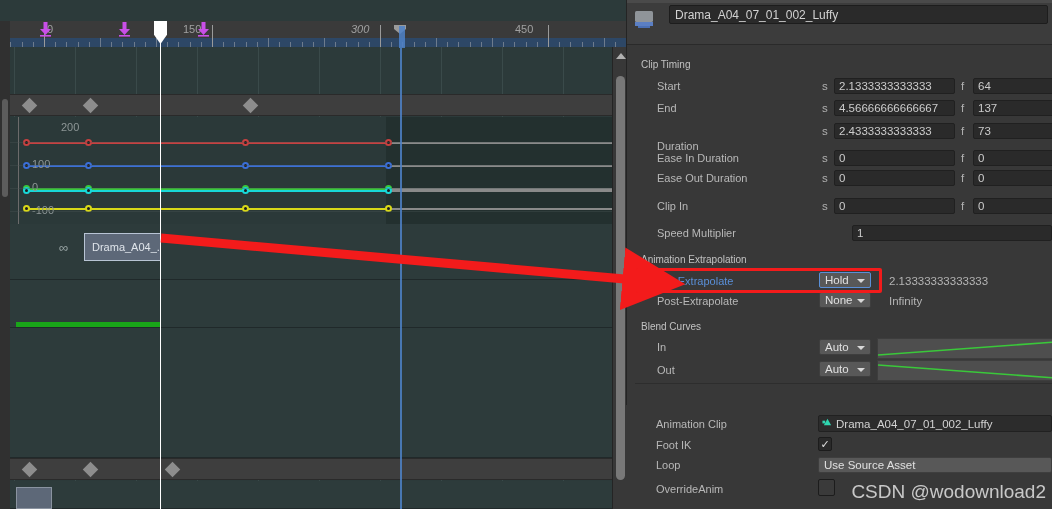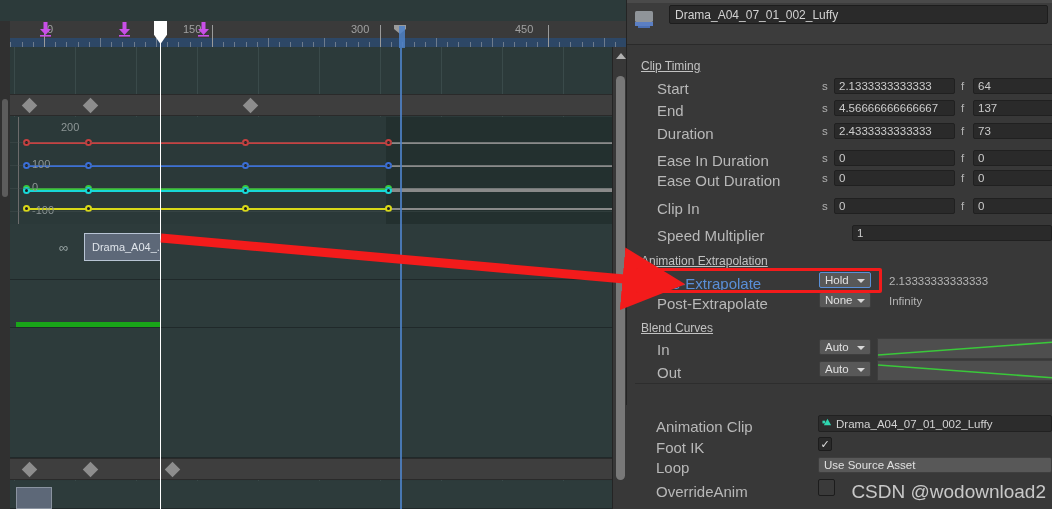--- a/index.html
+++ b/index.html
@@ -160,22 +160,22 @@
     background: #3c3c3c; border-bottom: 1px solid #2a2a2a;
   }
   .insp-tabstub { position:absolute; left:0; top:0; width:426px; height:3px; background:#4a4a4a;}
   .asset-ico { position: absolute; left: 7px; top: 9px; width: 26px; height: 22px; }
   .name-field {
     position: absolute; left: 42px; top: 5px; width: 379px; height: 19px;
     background: #2a2a2a; border: 1px solid #1d1d1d; border-radius: 2px;
     color: #d2d2d2; font-size: 12px; display: flex; align-items: center; padding-left: 5px;
   }
 
-  .sec-title { position: absolute; color: #c2c2c2; font-size: 12px; text-decoration: underline; }
-  .row-label { position: absolute; color: #b8b8b8; font-size: 15px; }
+  .sec-title { position: absolute; color: #c2c2c2; font-size: 10px; }
+  .row-label { position: absolute; color: #b8b8b8; font-size: 11px; }
   .unit { position: absolute; color: #b0b0b0; font-size: 11.5px; }
   .num-field {
     position: absolute; height: 16px;
     background: #2a2a2a; border: 1px solid #202020; border-radius: 2px;
     color: #cccccc; font-size: 11.5px;
     display: flex; align-items: center; padding-left: 4px;
     overflow: hidden; white-space: nowrap;
   }
   .dd-field {
     position: absolute; height: 16px;
@@ -302,21 +302,21 @@
           <div class="tick minor" style="left: 559.2px; bottom: 0px; height: 5px; top: auto;"></div>
           <div class="tick minor" style="left: 570.4px; bottom: 0px; height: 5px; top: auto;"></div>
           <div class="tick minor" style="left: 581.6px; bottom: 0px; height: 5px; top: auto;"></div>
           <div class="tick minor" style="left: 592.8px; bottom: 0px; height: 5px; top: auto;"></div>
           <div class="tick mid" style="left: 604px; bottom: 0px; height: 9px; top: auto;"></div>
           <div class="tick minor" style="left: 615.2px; bottom: 0px; height: 5px; top: auto;"></div>
         </div>
       <div id="ruler-labels">
           <div class="tick-label" style="left: 44px;">0</div>
           <div class="tick-label" style="left: 180px;">150</div>
-          <div class="tick-label" style="left: 348px;">300</div>
+          <div class="tick-label" style="left: 348px; font-style: italic;">300</div>
           <div class="tick-label" style="left: 512px;">450</div>
         </div>
       <div id="ruler-markers">
           <div class="marker-pin" style="left: 40px;"><svg width="11" height="15" viewBox="0 0 11 15">
               <rect x="3.5" y="0" width="4" height="8" fill="#c94fe8"></rect>
               <polygon points="0,7 11,7 5.5,13" fill="#c94fe8"></polygon>
               <rect x="0" y="13" width="11" height="1.6" fill="#c94fe8"></rect>
             </svg></div>
           <div class="marker-pin" style="left: 119px;"><svg width="11" height="15" viewBox="0 0 11 15">
               <rect x="3.5" y="0" width="4" height="8" fill="#c94fe8"></rect>
@@ -466,21 +466,21 @@
         <div class="row-label" style="left: 30px; top: 80px;">Start</div>
         <div class="unit" style="left: 195px; top: 80px;">s</div>
         <div class="num-field" style="left: 207px; top: 78px; width: 121px;">2.1333333333333</div>
         <div class="unit" style="left: 334px; top: 80px;">f</div>
         <div class="num-field" style="left: 346px; top: 78px; width: 82px;">64</div>
         <div class="row-label" style="left: 30px; top: 102px;">End</div>
         <div class="unit" style="left: 195px; top: 102px;">s</div>
         <div class="num-field" style="left: 207px; top: 100px; width: 121px;">4.56666666666667</div>
         <div class="unit" style="left: 334px; top: 102px;">f</div>
         <div class="num-field" style="left: 346px; top: 100px; width: 82px;">137</div>
-        <div class="row-label" style="left: 30px; top: 125px;">Duration</div>
+        <div class="row-label" style="left: 30px; top: 140px;">Duration</div>
         <div class="unit" style="left: 195px; top: 125px;">s</div>
         <div class="num-field" style="left: 207px; top: 123px; width: 121px;">2.4333333333333</div>
         <div class="unit" style="left: 334px; top: 125px;">f</div>
         <div class="num-field" style="left: 346px; top: 123px; width: 82px;">73</div>
         <div class="row-label" style="left: 30px; top: 152px;">Ease In Duration</div>
         <div class="unit" style="left: 195px; top: 152px;">s</div>
         <div class="num-field" style="left: 207px; top: 150px; width: 121px;">0</div>
         <div class="unit" style="left: 334px; top: 152px;">f</div>
         <div class="num-field" style="left: 346px; top: 150px; width: 82px;">0</div>
         <div class="row-label" style="left: 30px; top: 172px;">Ease Out Duration</div>

